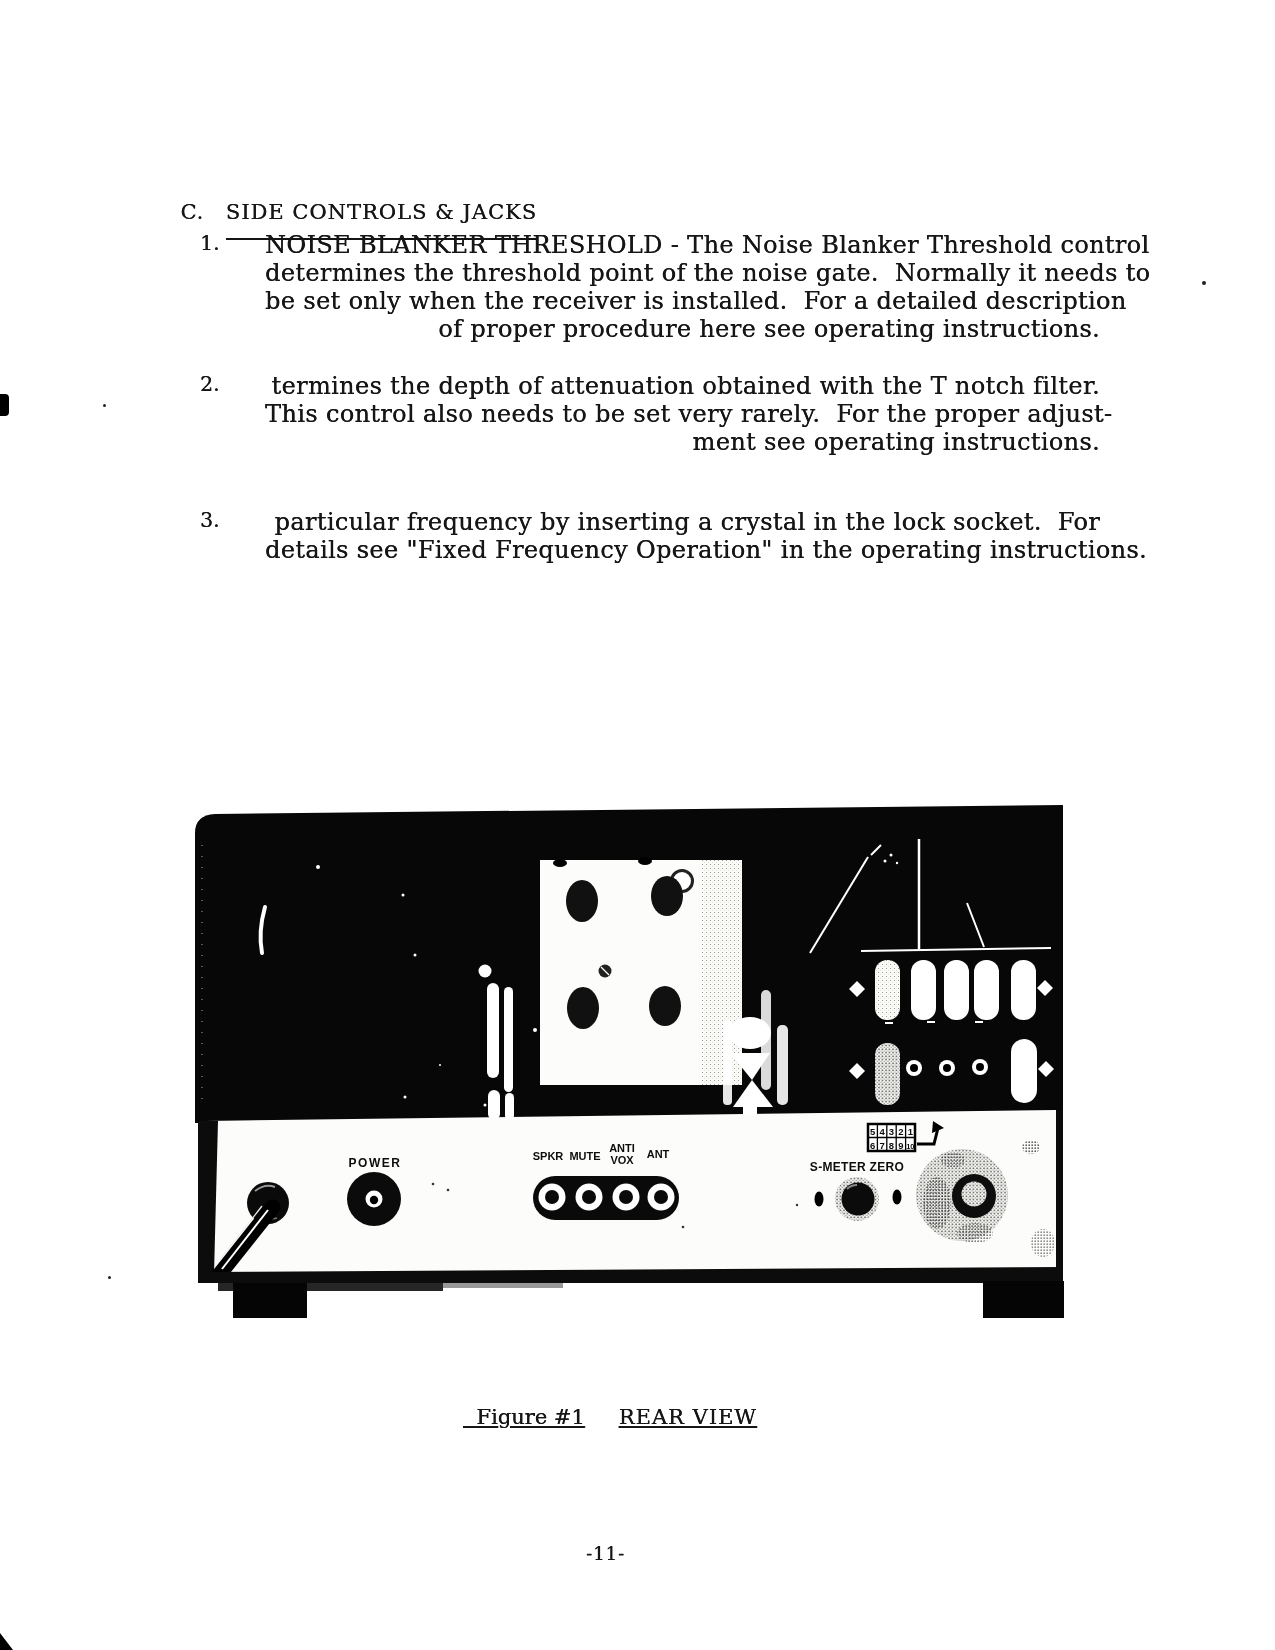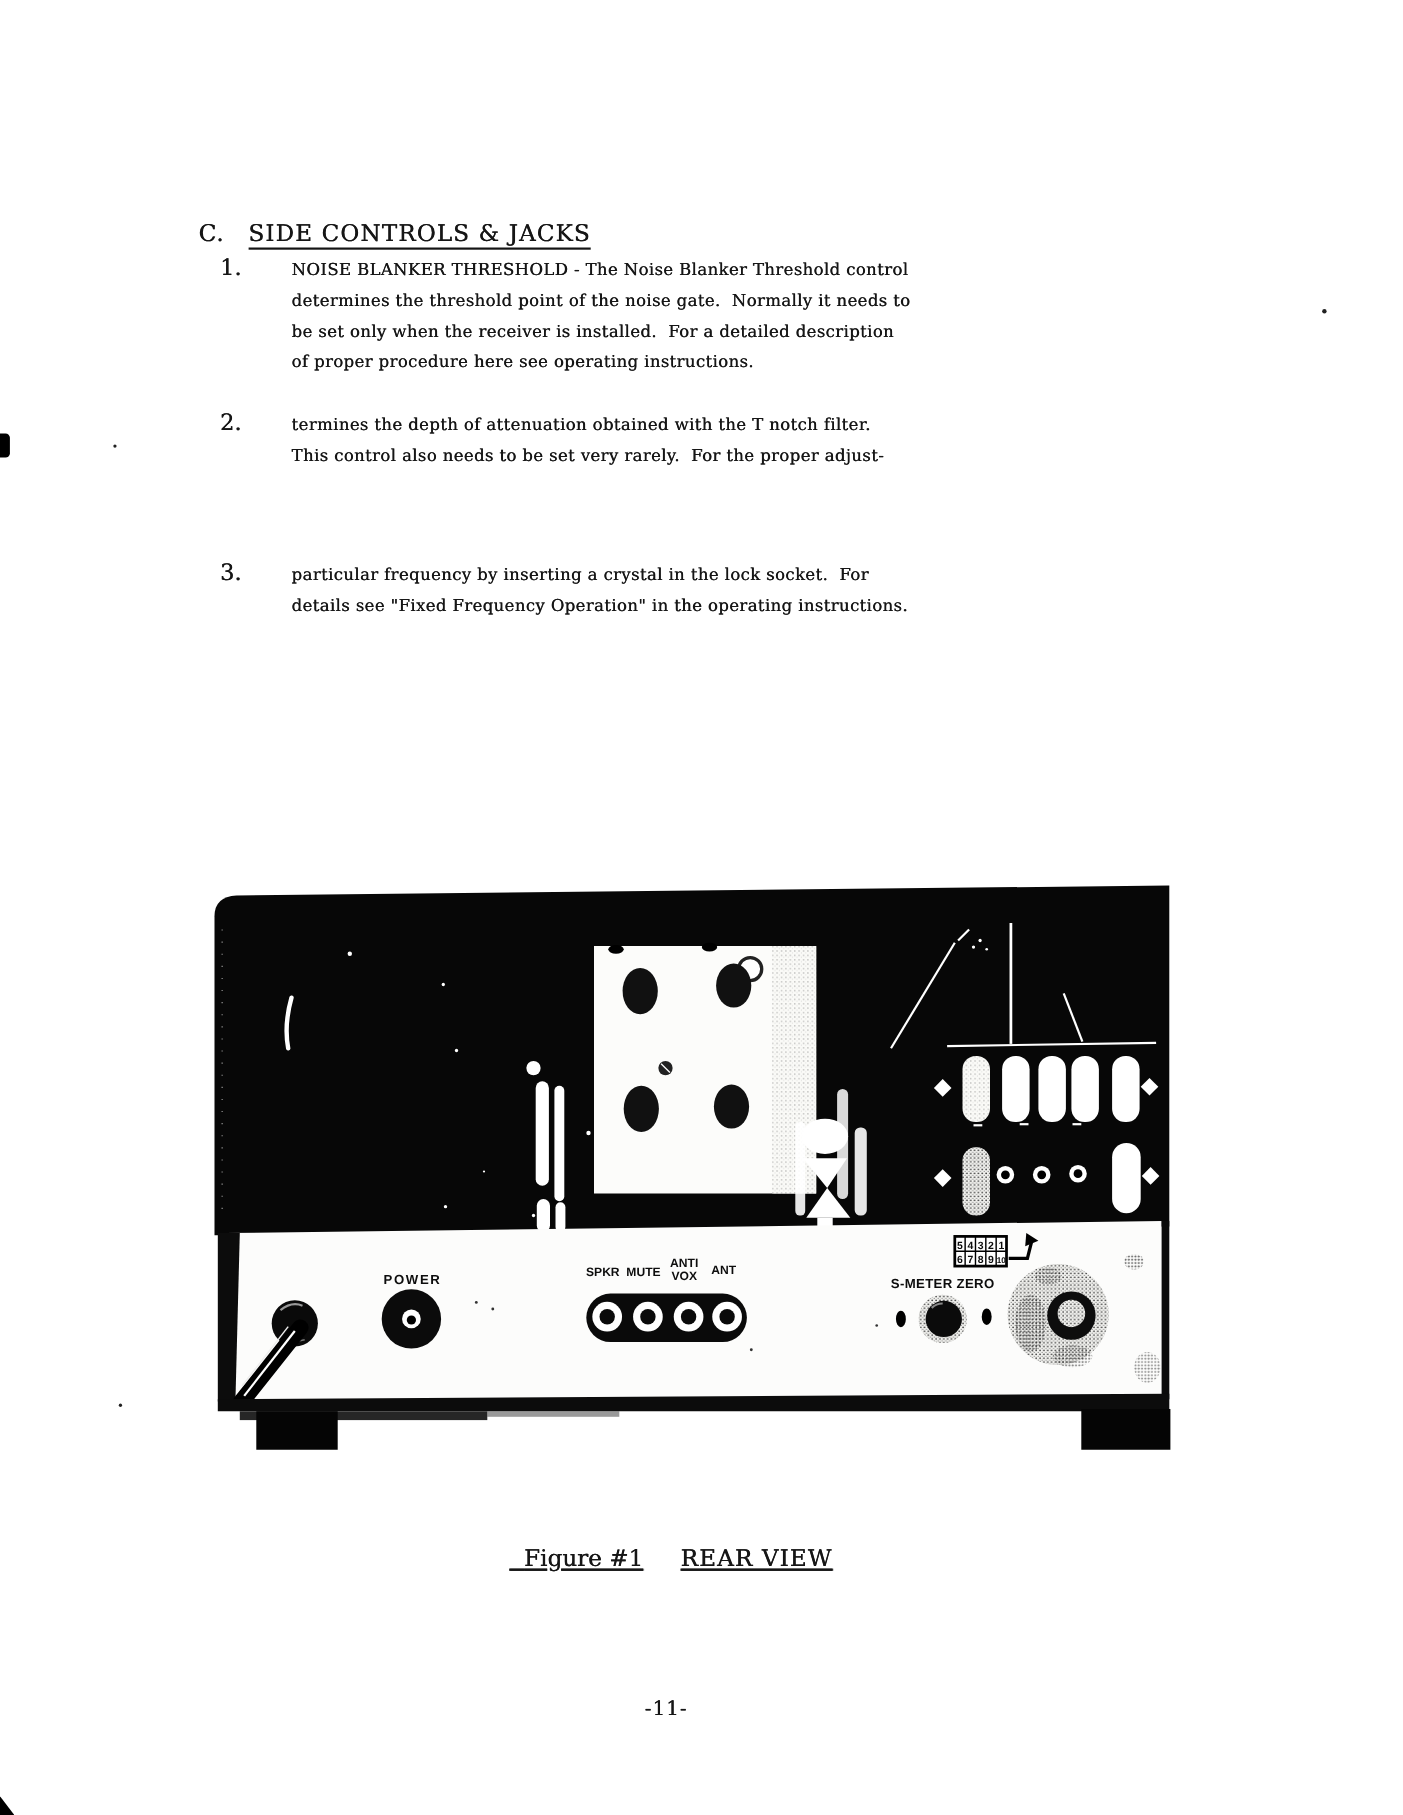--- a/index.html
+++ b/index.html
@@ -4,27 +4,27 @@
 <style>
   html,body{margin:0;padding:0;}
   body{
     width:1275px;height:1650px;position:relative;background:#ffffff;
     font-family:"DejaVu Serif", serif;color:#161616;overflow:hidden;
   }
   .abs{position:absolute;}
   
   .heading{left:166px;top:176px;font-size:21px;letter-spacing:.6px;white-space:pre;}
   .heading .letter{display:inline-block;}
-  .heading .title{display:inline-block;margin-left:22px;padding-bottom:1px;
+  .heading .title{display:inline-block;margin-left:22px;padding-bottom:14px;
     border-bottom:2.5px solid #141414;letter-spacing:1px;}
   .item{left:200px;width:900px;}
   .item .num{position:absolute;left:0;top:0;font-size:20.5px;}
   .item .lines{position:absolute;left:65px;top:0;width:835px;}
-  .ln{white-space:pre;font-size:15px;line-height:28px;letter-spacing:.35px;
-      text-shadow:.3px 0 0 currentColor;}
+  .ln{white-space:pre;font-size:24px;line-height:28px;letter-spacing:.35px;
+      text-shadow:.3px 0 0 currentColor;text-align:right;}
   .heading,.item .num{text-shadow:.3px 0 0 currentColor;}
   .caption{left:463px;top:1381px;font-size:21px;white-space:pre;text-shadow:.3px 0 0 currentColor;text-decoration:underline;}
   .caption .t{margin-left:34px;letter-spacing:1px;}
   .pagenum{left:586px;top:1543px;font-size:18px;letter-spacing:1px;text-shadow:.3px 0 0 currentColor;}
   
   .art-tab{left:0;top:394px;width:9px;height:22px;background:#000;border-radius:0 4px 4px 0;}
   .art-corner{left:0;top:1633px;width:13px;height:17px;background:#000;
     clip-path:polygon(0 0,100% 100%,0 100%);}
   .speck{background:#222;border-radius:50%;}
   
@@ -46,20 +46,21 @@
     <div class="ln">be set only when the receiver is installed.  For a detailed description</div>
     <div class="ln">of proper procedure here see operating instructions.</div>
   </div>
 </div>
 
 <div class="abs item" style="top:372px">
   <span class="num">2.</span>
   <div class="lines">
     <div class="ln">termines the depth of attenuation obtained with the T notch filter.</div>
     <div class="ln">This control also needs to be set very rarely.  For the proper adjust-</div>
+    <div class="ln">ment see operating instructions.</div>
   </div>
 </div>
 
 <div class="abs item" style="top:508px">
   <span class="num">3.</span>
   <div class="lines">
     <div class="ln">particular frequency by inserting a crystal in the lock socket.  For</div>
     <div class="ln">details see "Fixed Frequency Operation" in the operating instructions.</div>
   </div>
 </div>

